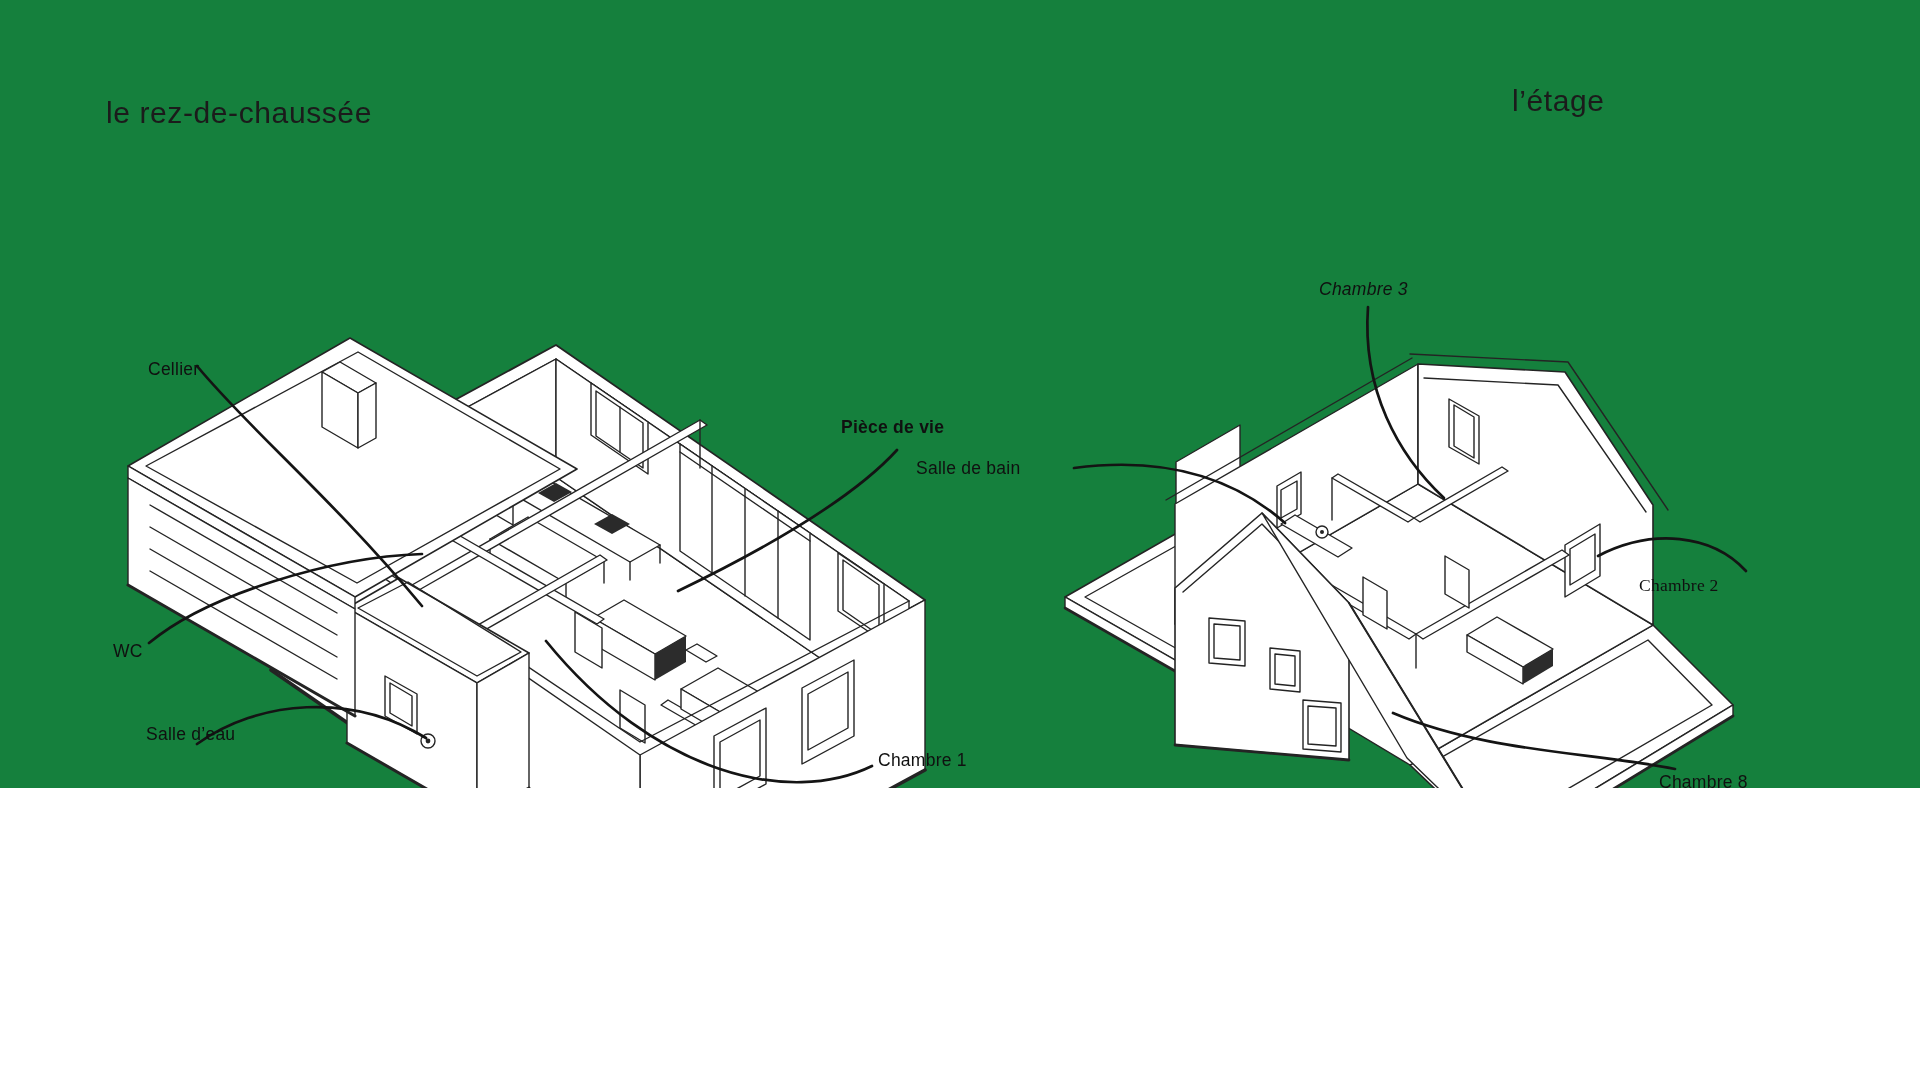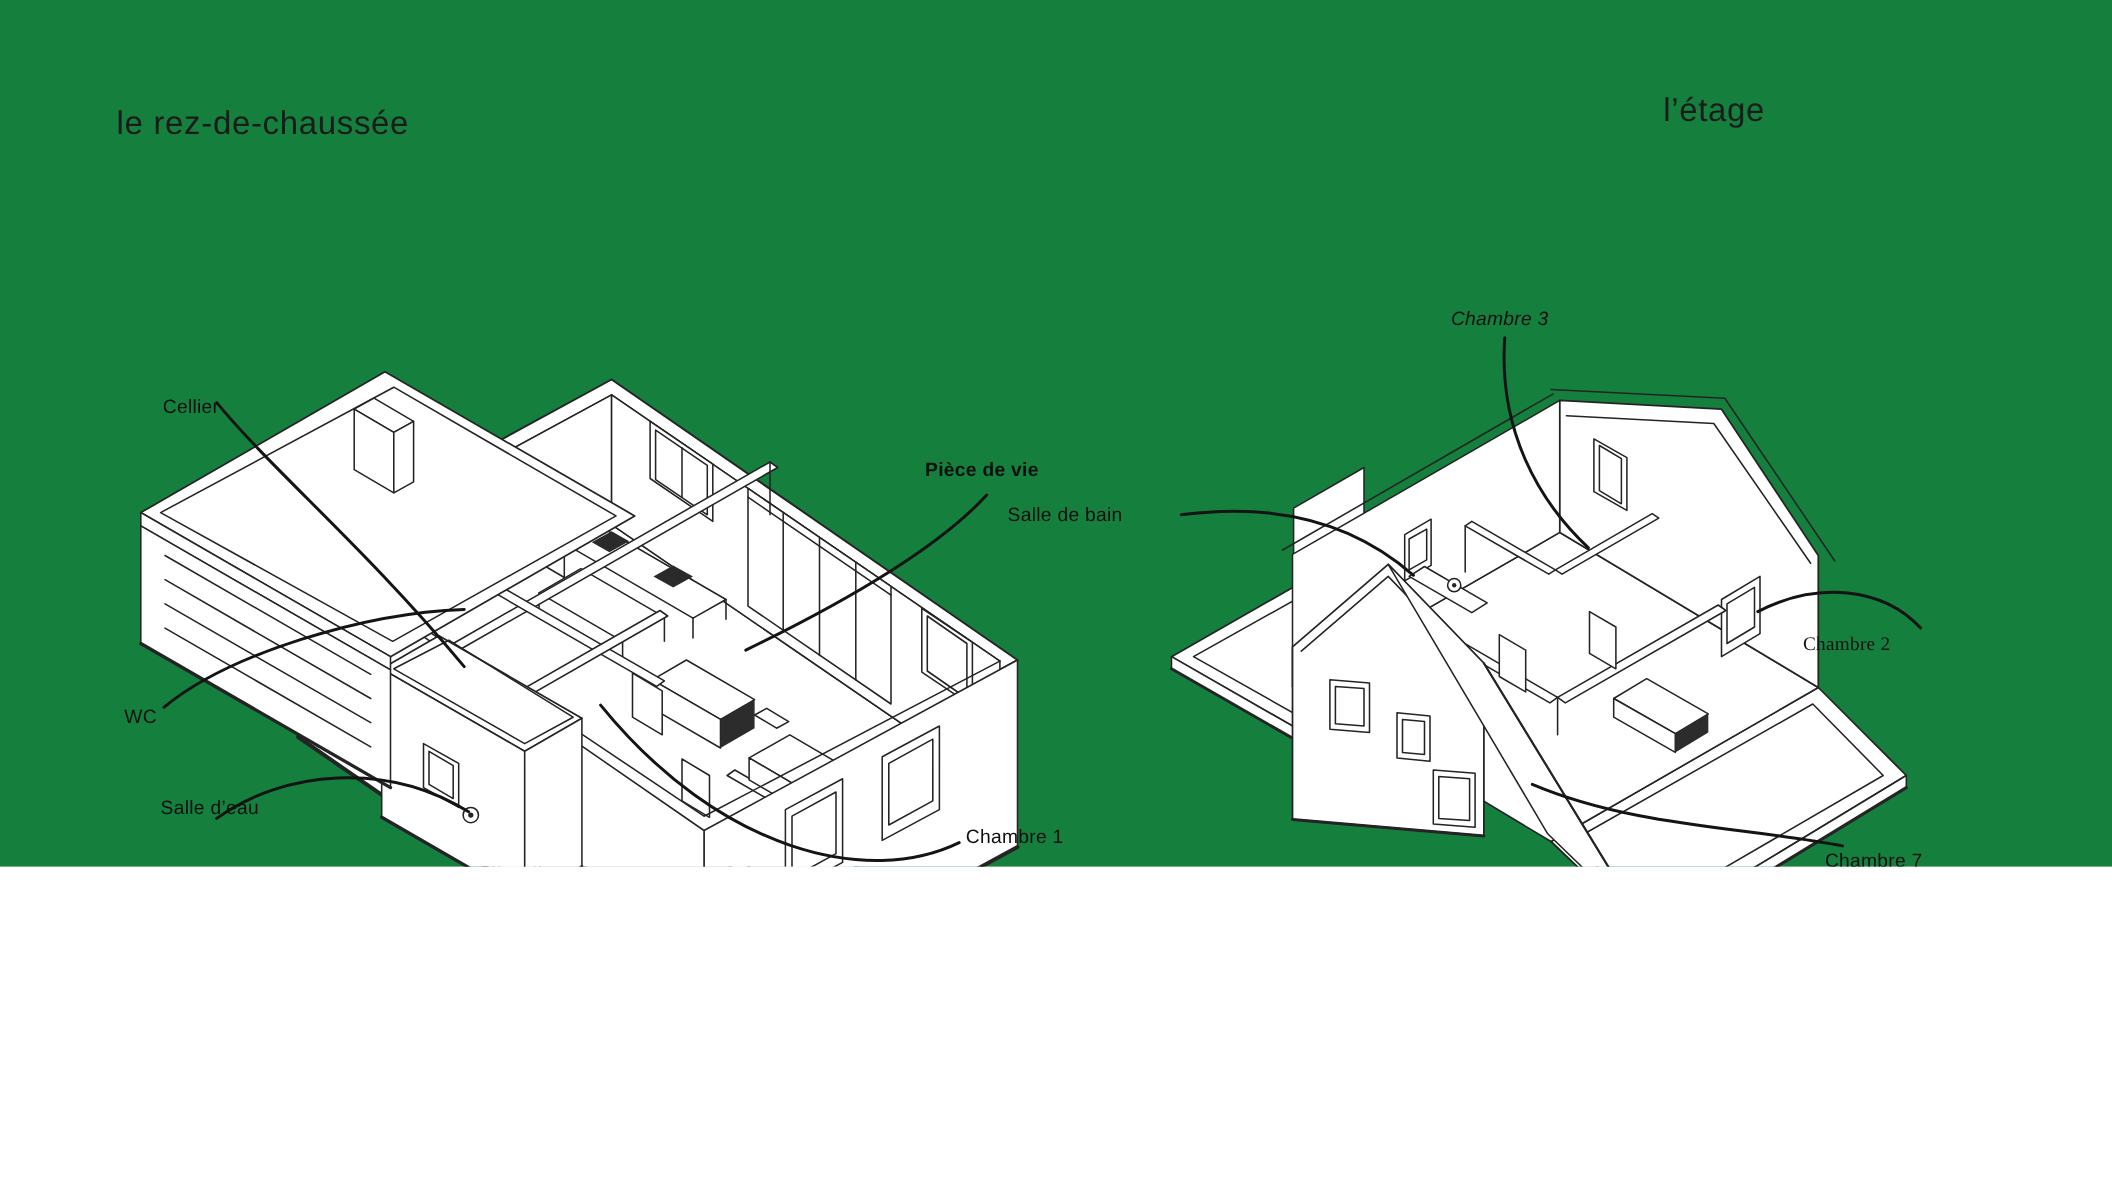--- a/index.html
+++ b/index.html
@@ -265,14 +265,14 @@
   <span class="lbl" style="left:146px;top:724px;">Salle d’eau</span>
 
   <span class="lbl" style="left:878px;top:750px;">Chambre 1</span>
 
   <span class="lbl" style="left:1319px;top:279px;font-style:italic;">Chambre 3</span>
 
   <span class="lbl" style="left:916px;top:458px;">Salle de bain</span>
 
   <span class="lbl" style="left:1639px;top:575px;font-family:Liberation Serif, serif;">Chambre 2</span>
 
-  <span class="lbl" style="left:1659px;top:772px;">Chambre 7</span>
+  <span class="lbl" style="left:1659px;top:772px;">Chambre 8</span>
 </div>
 
 </body></html>

